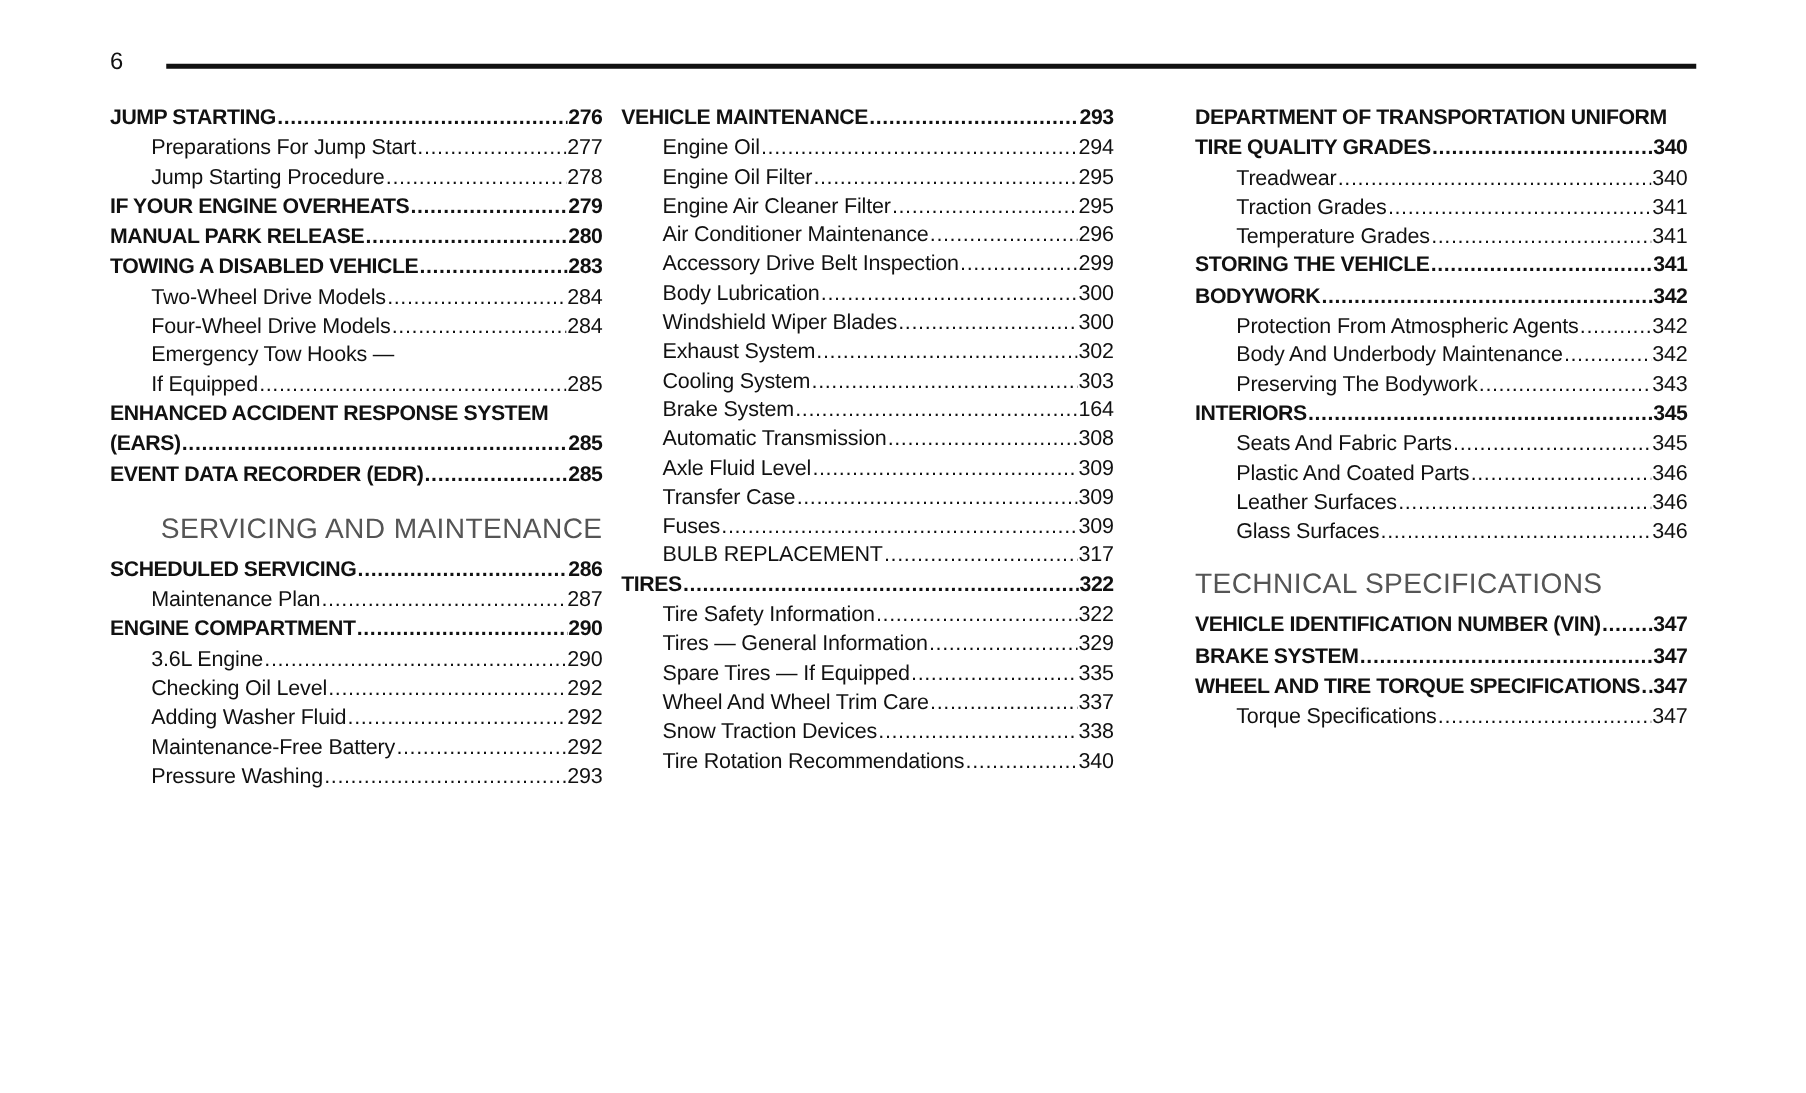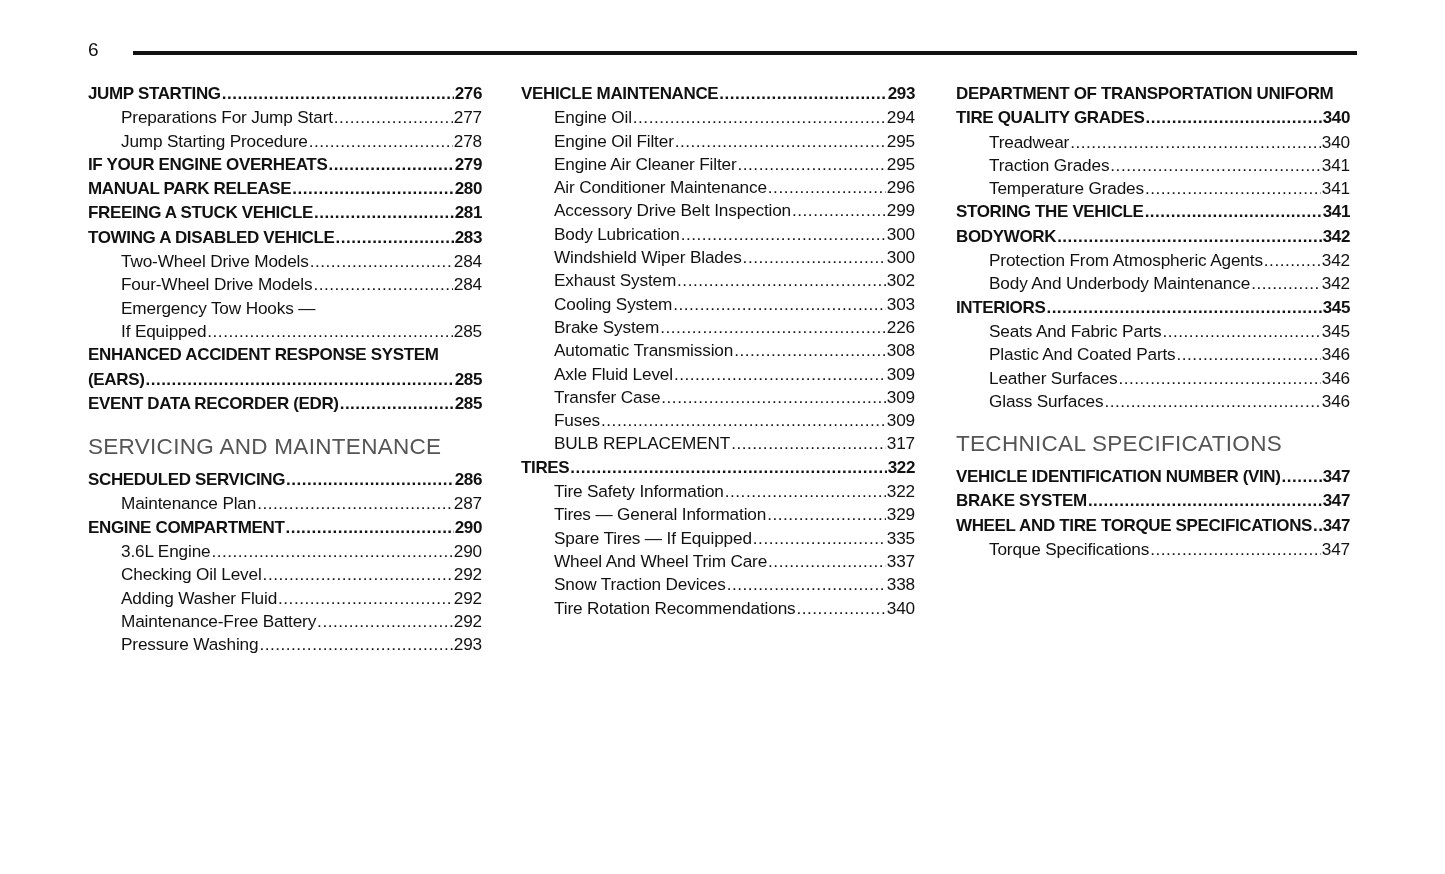--- a/index.html
+++ b/index.html
@@ -1,22 +1,22 @@
 <!DOCTYPE html>
 <html><head>
 <meta charset="utf-8">
 <style>
   html, body { margin: 0; padding: 0; background: #ffffff; }
   body { width: 1445px; height: 874px; position: relative; overflow: hidden;
          font-family: "Liberation Sans", sans-serif; color: #111111; }
   .page-num { position: absolute; left: 88px; top: 39px; font-size: 19px; color: #111; }
   .rule { position: absolute; left: 133px; top: 51px; width: 1224px; height: 4px; background: #111; }
   .col { position: absolute; top: 82px; width: 394px; }
-  .col1 { left: 88px; }
-  .col2 { left: 521px; }
+  .col1 { left: 88px; text-align: right; }
+  .col2 { left: 497px; }
   .col3 { left: 956px; }
   .entry { display: flex; align-items: baseline; height: 23.3px; line-height: 23.3px;
            font-size: 17.2px; white-space: nowrap; letter-spacing: -0.15px; }
   .entry.major { font-weight: bold; font-size: 17px; letter-spacing: -0.35px; height: 24.3px; line-height: 24.3px; }
   .entry.minor { padding-left: 33px; }
   .entry .label { flex: 0 0 auto; }
   .entry .dots { flex: 1 1 auto; overflow: hidden; margin: 0 1px; }
   .entry .dots::after { content: "........................................................................................................................................................................"; letter-spacing: 0.5px; }
   .entry .page { flex: 0 0 auto; }
   .section-title { font-size: 22.5px; color: #555555; letter-spacing: 0.3px;
@@ -48,25 +48,20 @@
       <span class="label">IF YOUR ENGINE OVERHEATS</span>
       <span class="dots"></span>
       <span class="page">279</span>
     </div>
     <div class="entry major">
       <span class="label">MANUAL PARK RELEASE</span>
       <span class="dots"></span>
       <span class="page">280</span>
     </div>
     <div class="entry major">
-      <span class="label">FREEING A STUCK VEHICLE</span>
-      <span class="dots"></span>
-      <span class="page">281</span>
-    </div>
-    <div class="entry major">
       <span class="label">TOWING A DISABLED VEHICLE</span>
       <span class="dots"></span>
       <span class="page">283</span>
     </div>
     <div class="entry minor">
       <span class="label">Two-Wheel Drive Models</span>
       <span class="dots"></span>
       <span class="page">284</span>
     </div>
     <div class="entry minor">
@@ -186,21 +181,21 @@
       <span class="page">302</span>
     </div>
     <div class="entry minor">
       <span class="label">Cooling System</span>
       <span class="dots"></span>
       <span class="page">303</span>
     </div>
     <div class="entry minor">
       <span class="label">Brake System</span>
       <span class="dots"></span>
-      <span class="page">226</span>
+      <span class="page">164</span>
     </div>
     <div class="entry minor">
       <span class="label">Automatic Transmission</span>
       <span class="dots"></span>
       <span class="page">308</span>
     </div>
     <div class="entry minor">
       <span class="label">Axle Fluid Level</span>
       <span class="dots"></span>
       <span class="page">309</span>
@@ -294,20 +289,25 @@
     <div class="entry minor">
       <span class="label">Protection From Atmospheric Agents</span>
       <span class="dots"></span>
       <span class="page">342</span>
     </div>
     <div class="entry minor">
       <span class="label">Body And Underbody Maintenance</span>
       <span class="dots"></span>
       <span class="page">342</span>
     </div>
+    <div class="entry minor">
+      <span class="label">Preserving The Bodywork</span>
+      <span class="dots"></span>
+      <span class="page">343</span>
+    </div>
     <div class="entry major">
       <span class="label">INTERIORS</span>
       <span class="dots"></span>
       <span class="page">345</span>
     </div>
     <div class="entry minor">
       <span class="label">Seats And Fabric Parts</span>
       <span class="dots"></span>
       <span class="page">345</span>
     </div>

